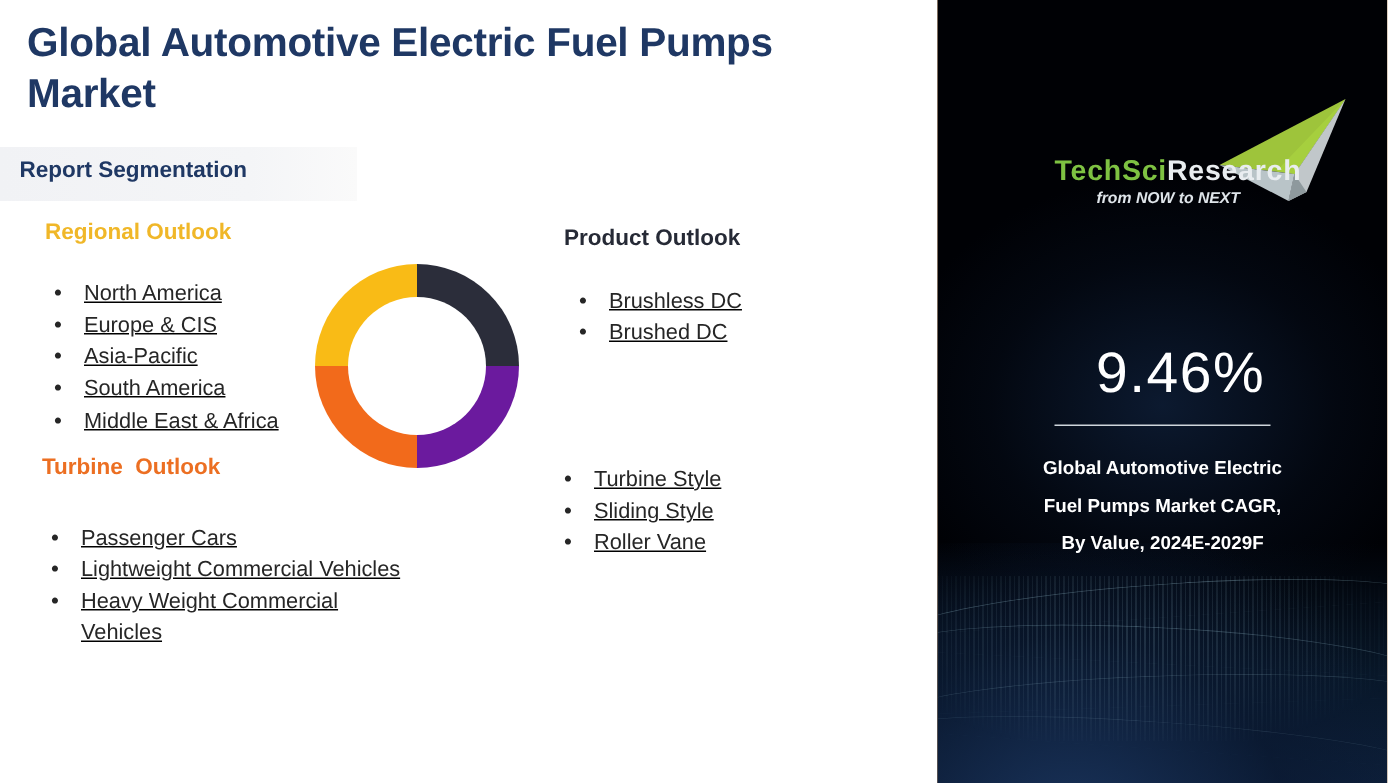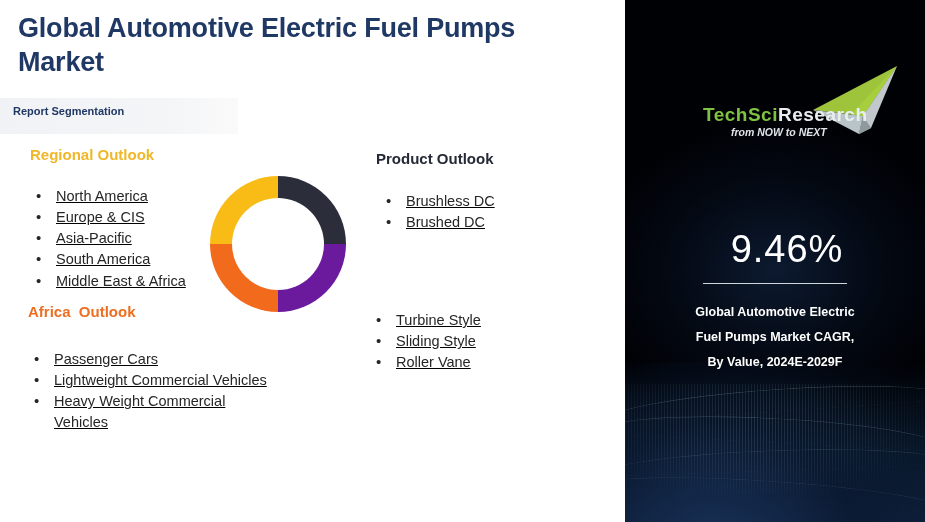--- a/index.html
+++ b/index.html
@@ -43,21 +43,21 @@
     left: 0;
     top: 98px;
     width: 238px;
     height: 36px;
     background: linear-gradient(to right, #f1f2f5 0%, #f4f5f7 70%, #fafafa 100%);
   }
   .seg-title {
     position: absolute;
     left: 13px;
     top: 105px;
-    font-size: 11px;
+    font-size: 15px;
     font-weight: bold;
     color: #1f3864;
   }
 
   .sec-heading {
     position: absolute;
     font-size: 15px;
     font-weight: bold;
     white-space: pre;
   }
@@ -264,21 +264,21 @@
 
     <div class="sec-heading" id="regional-heading" style="color: rgb(240, 183, 40);">Regional Outlook</div>
     <ul class="bullet-list" id="regional-list">
       <li>North America</li>
       <li>Europe &amp; CIS</li>
       <li>Asia-Pacific</li>
       <li>South America</li>
       <li>Middle East &amp; Africa</li>
     </ul>
 
-    <div class="sec-heading" id="vehicle-heading" style="color: rgb(236, 111, 34);">Africa  Outlook</div>
+    <div class="sec-heading" id="vehicle-heading" style="color: rgb(236, 111, 34);">Turbine  Outlook</div>
     <ul class="bullet-list" id="vehicle-list">
       <li>Passenger Cars</li>
       <li>Lightweight Commercial Vehicles</li>
       <li class="wrap">Heavy Weight Commercial Vehicles</li>
     </ul>
 
     <div class="sec-heading" id="product-heading" style="color: rgb(38, 42, 54);">Product Outlook</div>
     <ul class="bullet-list" id="product-list">
       <li>Brushless DC</li>
       <li>Brushed DC</li>

